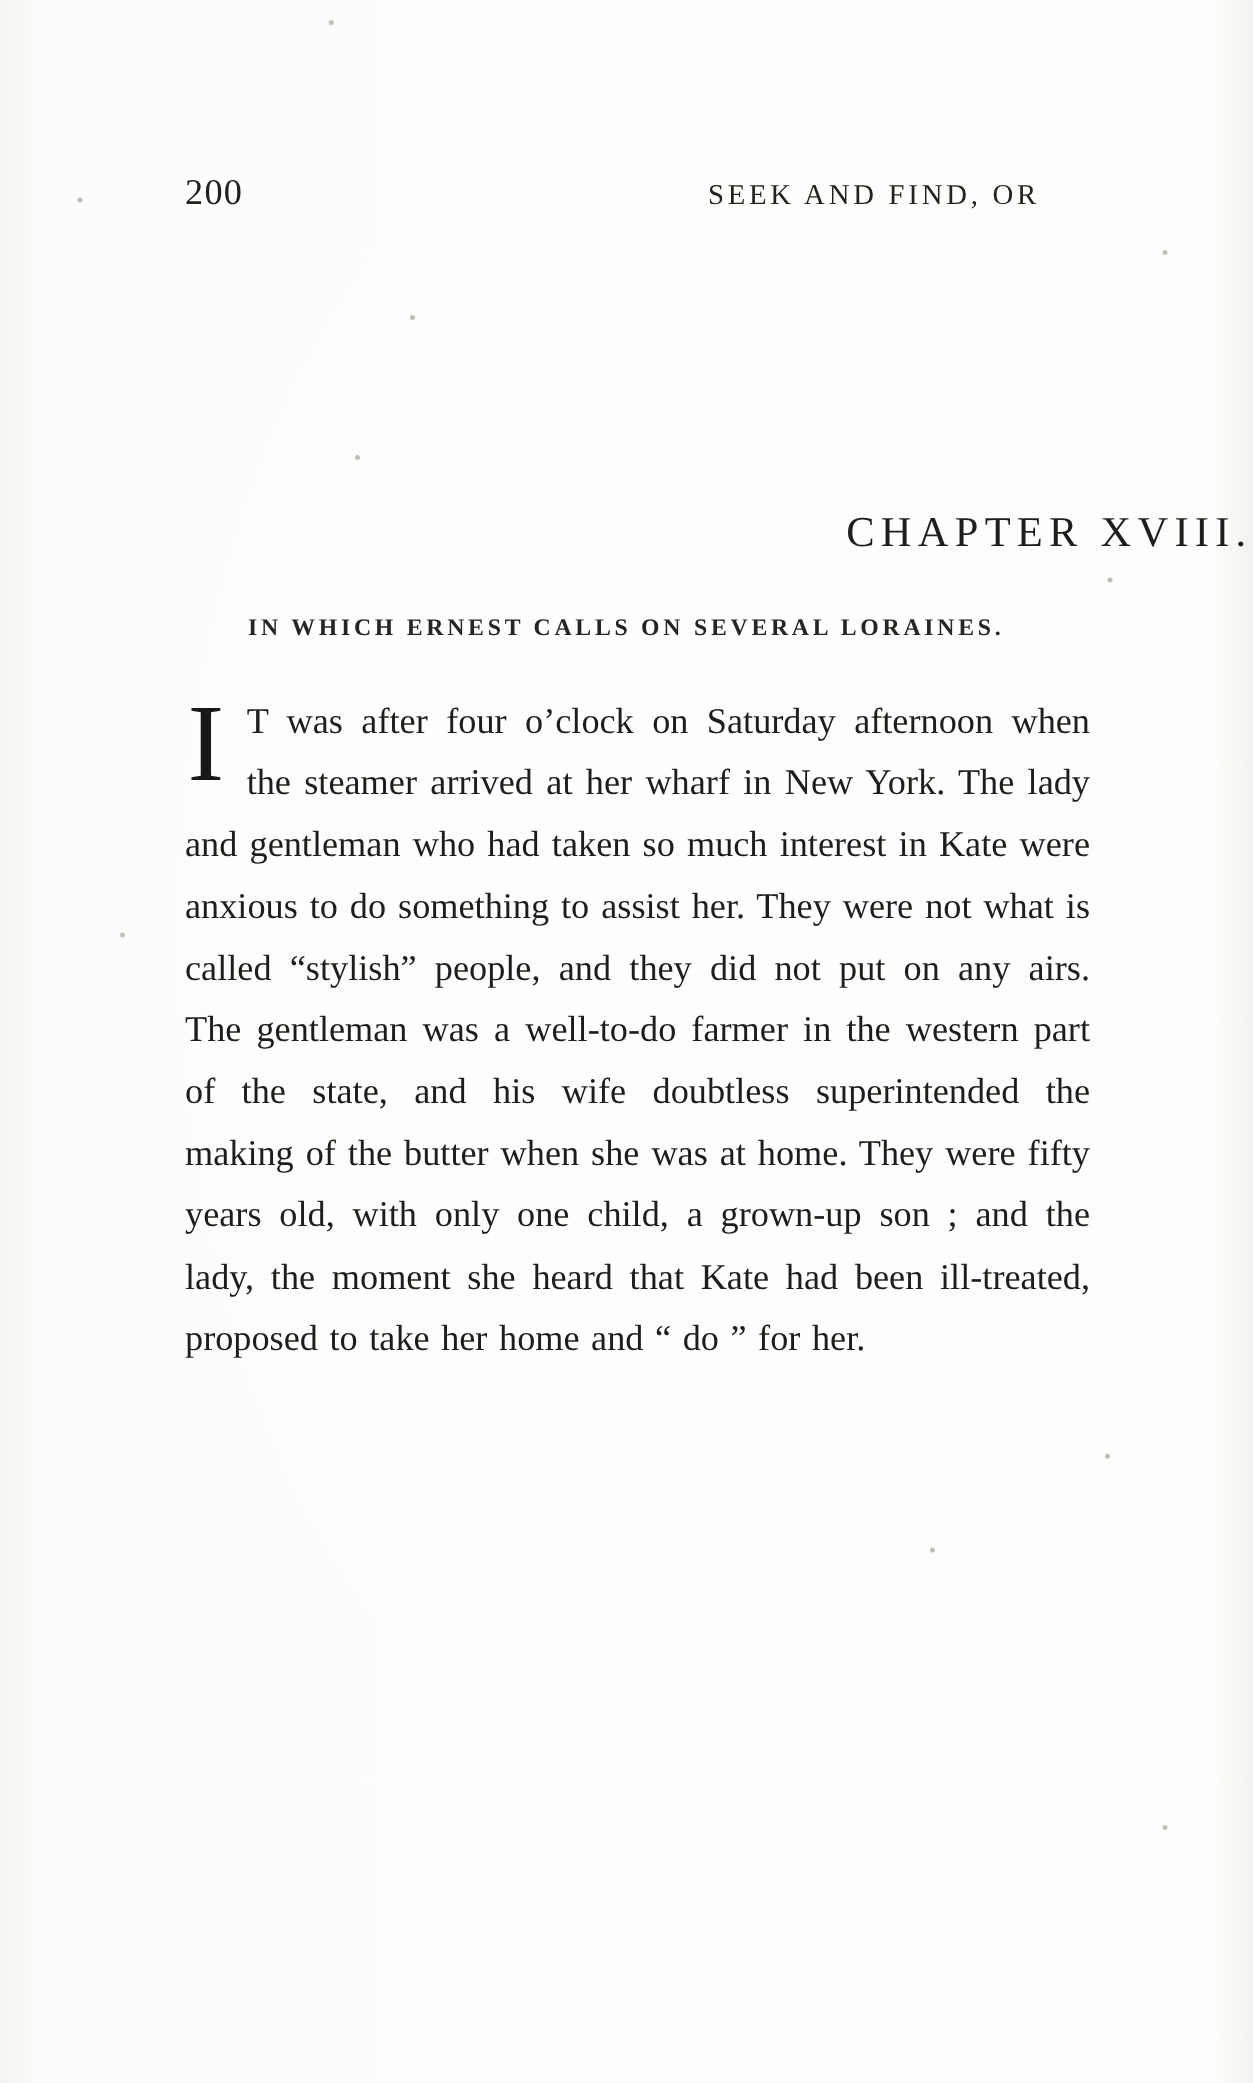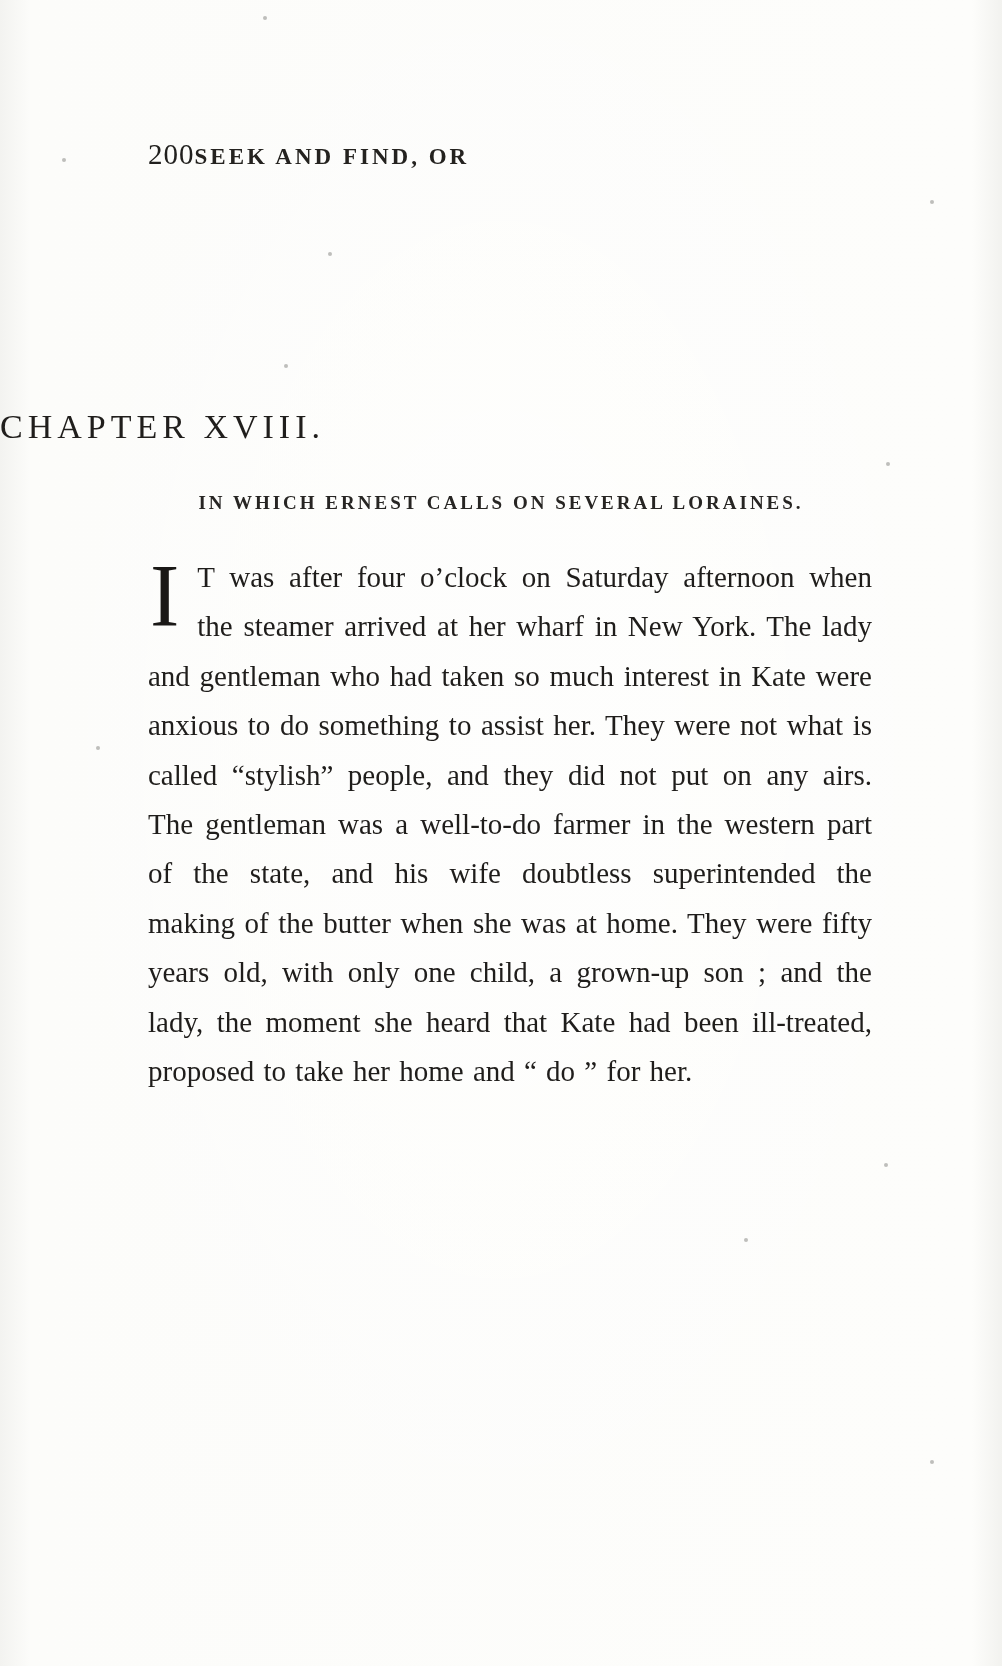--- a/index.html
+++ b/index.html
@@ -31,36 +31,36 @@
     align-items: baseline;
   }
   .page-number {
     font-size: 29px;
     letter-spacing: 1px;
     color: #21201e;
     text-align: right;
   }
   .running-header {
     flex: 1;
-    text-align: left;
+    text-align: right;
     font-size: 23px;
-    font-weight: bold;
+    font-weight: normal;
     letter-spacing: 3px;
     color: #24221f;
     padding-right: 38px; 
     white-space: nowrap;
   }
 
   
   .chapter-title {
     position: absolute;
     top: 408px;
     left: 0;
     width: 100%;
-    text-align: left;
+    text-align: right;
     font-size: 34px;
     letter-spacing: 5px;
     color: #201e1c;
   }
   .chapter-subtitle {
     position: absolute;
     top: 492px;
     left: 0;
     width: 100%;
     text-align: center;

